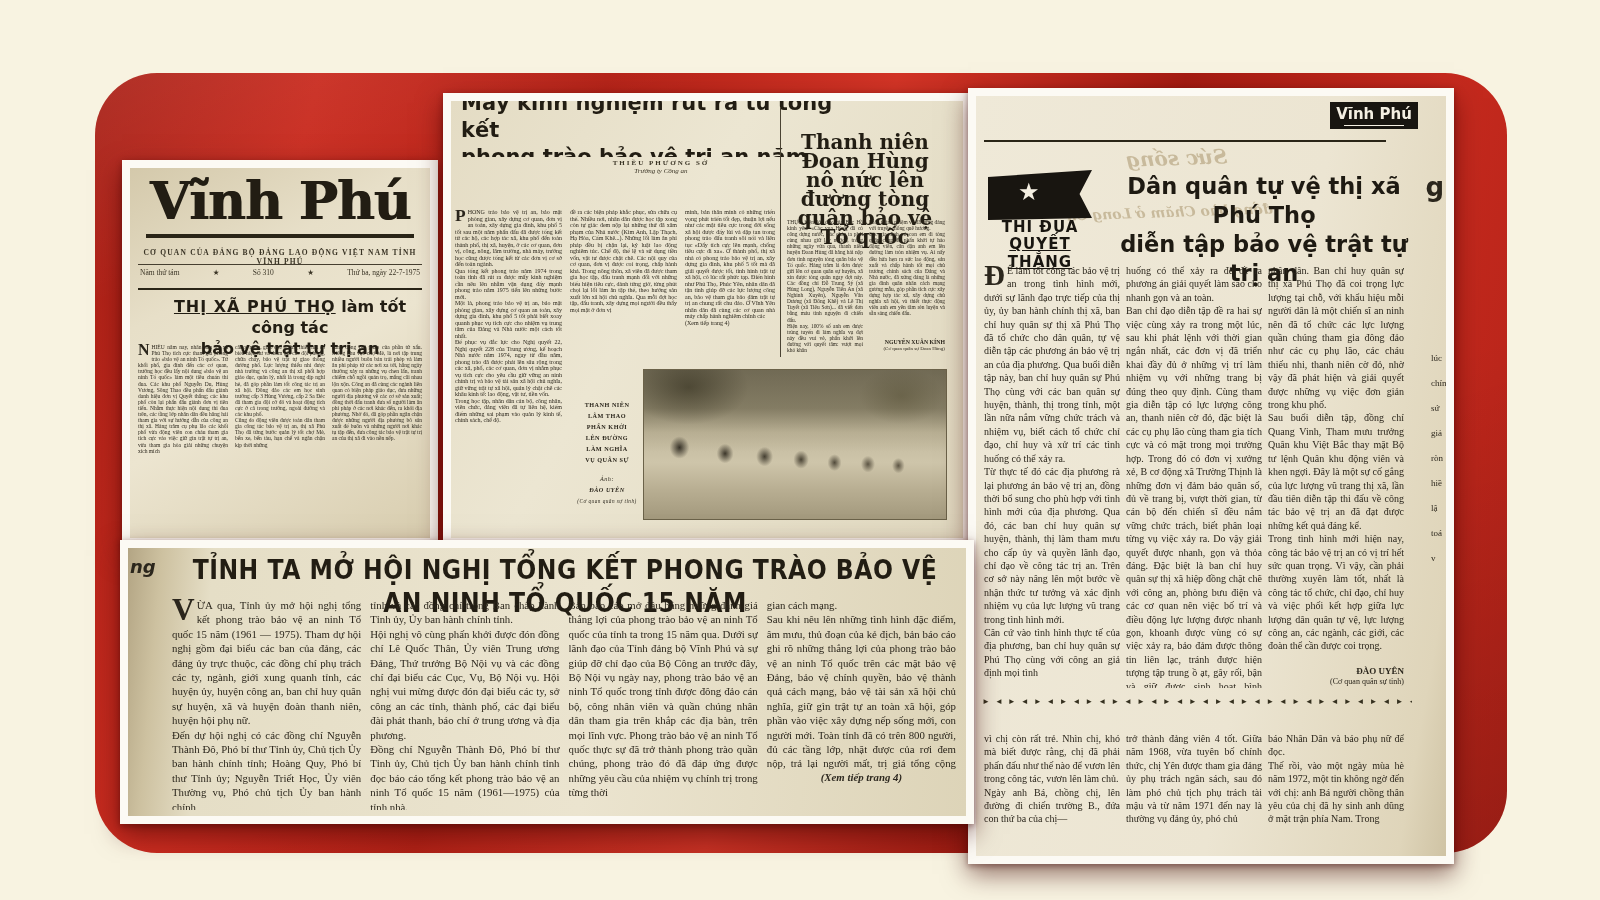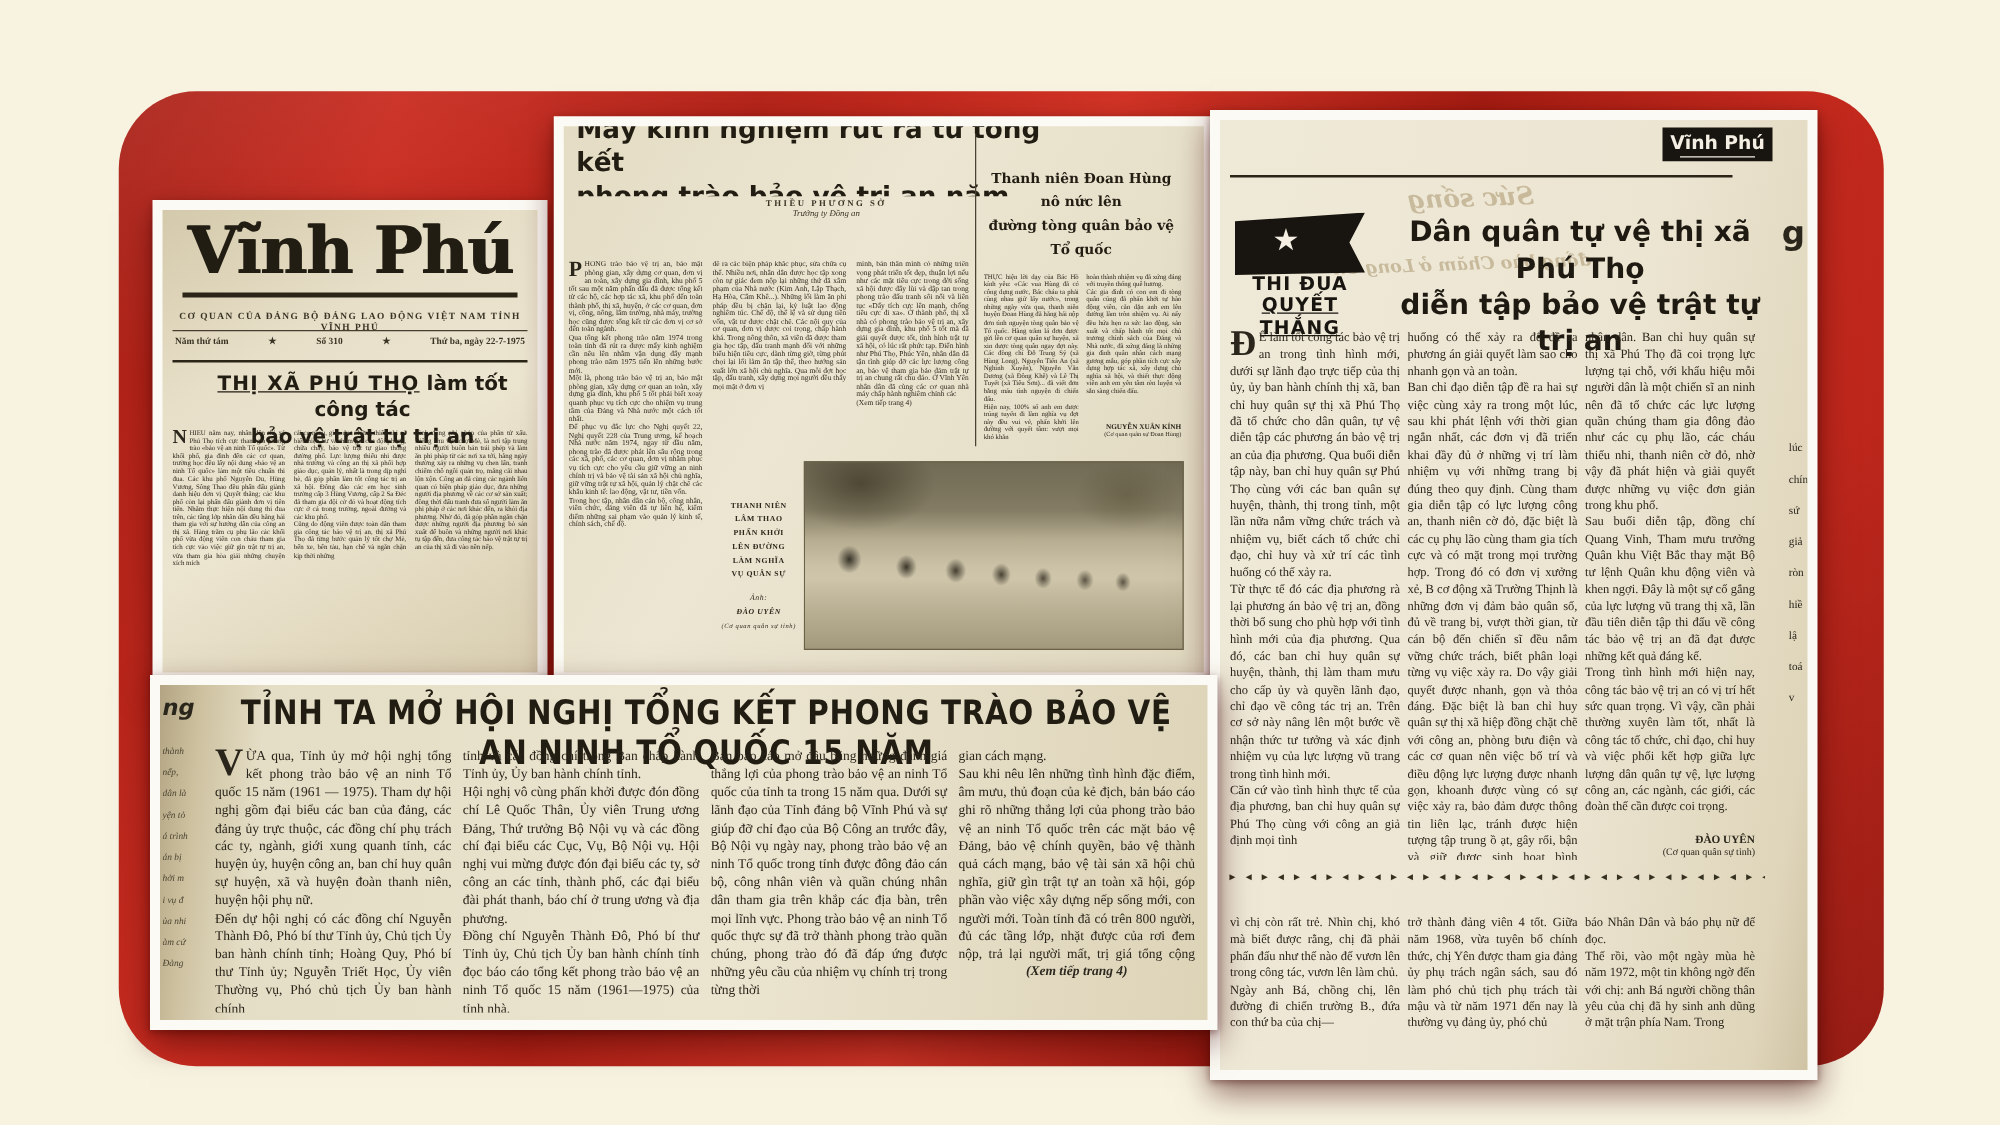--- a/index.html
+++ b/index.html
@@ -19,38 +19,38 @@
   .thickline{position:absolute;background:#2a2517;}
   
   #clip1{left:122px;top:160px;width:300px;height:370px;}
   #clip1 .paper{background:linear-gradient(150deg,#d4c9ab 0%,#e7dfc8 30%,#ece5d0 55%,#d8cdaf 100%);}
   .mast-title{position:absolute;left:0;right:0;top:2px;text-align:center;font-family:"DejaVu Serif",serif;
     font-weight:bold;font-size:52px;letter-spacing:-1px;color:#221d13;text-shadow:1px 0 #221d13;}
   .mast-bar{left:16px;right:16px;top:66px;height:4px;}
   .mast-sub{position:absolute;left:0;right:0;top:80px;text-align:center;font-size:7.5px;font-weight:bold;
     letter-spacing:1.2px;color:#3a3425;}
   .mast-info{position:absolute;left:10px;right:10px;top:100px;display:flex;justify-content:space-between;
-    align-items:center;font-size:7.5px;font-weight:bold;color:#3a3425;}
+    align-items:center;font-size:7.5px;font-weight:normal;color:#3a3425;}
   .mast-head{position:absolute;left:4px;right:4px;top:128px;text-align:center;font-family:"DejaVu Sans",sans-serif;
     font-weight:bold;font-size:16px;line-height:21px;color:#221d13;margin-left:20px;}
   .mast-head .lead{text-decoration:underline;letter-spacing:1px;}
   .mast-cols{position:absolute;left:8px;right:8px;top:176px;bottom:4px;display:flex;gap:7px;}
   .mast-col{flex:1;font-size:5.5px;line-height:6.1px;overflow:hidden;}
   
   #clip2{left:443px;top:93px;width:512px;height:437px;}
   #clip2 .paper{background:linear-gradient(120deg,#e4dcc4 0%,#ece6d2 40%,#e0d8bf 100%);}
   .exp-headwrap{position:absolute;left:10px;top:0;width:386px;height:56px;overflow:hidden;}
   .exp-head{margin-top:-11px;text-align:left;font-family:"DejaVu Sans",sans-serif;font-weight:bold;
     font-size:21px;line-height:27px;color:#221d13;}
   .exp-byline{position:absolute;left:120px;top:58px;width:180px;text-align:center;font-size:7px;color:#3a3425;}
   .exp-byline b{letter-spacing:2px;}
   .col-s{position:absolute;font-size:6px;line-height:6.5px;overflow:hidden;}
   .vrule{position:absolute;width:1px;background:#4a4333;}
   .youth-head{position:absolute;left:334px;top:32px;width:160px;text-align:center;font-family:"DejaVu Serif",serif;
-    font-weight:bold;font-size:11px;line-height:19px;color:#221d13;}
+    font-weight:bold;font-size:20px;line-height:19px;color:#221d13;}
   .youth-author{position:absolute;font-size:5.8px;text-align:right;color:#2b261c;}
   .photo{position:absolute;left:192px;top:268px;width:304px;height:151px;
     background:
       radial-gradient(14px 16px at 12% 52%, rgba(30,26,18,.85), transparent 70%),
       radial-gradient(12px 14px at 27% 56%, rgba(35,30,20,.85), transparent 70%),
       radial-gradient(12px 14px at 40% 58%, rgba(35,30,20,.8), transparent 70%),
       radial-gradient(11px 13px at 52% 60%, rgba(40,34,22,.8), transparent 70%),
       radial-gradient(10px 12px at 63% 62%, rgba(40,34,22,.75), transparent 70%),
       radial-gradient(10px 12px at 74% 63%, rgba(45,38,25,.7), transparent 70%),
       radial-gradient(9px 11px at 84% 64%, rgba(45,38,25,.7), transparent 70%),
@@ -135,21 +135,21 @@
   <div class="clip" id="clip2">
     <div class="paper">
       <div class="exp-headwrap">
         <div class="exp-head">
           <span>Mấy kinh nghiệm rút ra từ tổng kết</span><br>
           <span>phong trào bảo vệ trị an năm 1974</span>
         </div>
       </div>
       <div class="exp-byline">
         <b>THIỀU PHƯƠNG SỞ</b><br>
-        <i>Trưởng ty Đồng an</i>
+        <i>Trưởng ty Công an</i>
       </div>
       <div class="col-s np dc" style="left:4px;top:108px;width:107px;height:306px;">PHONG trào bảo vệ trị an, bảo mật phòng gian, xây dựng cơ quan, đơn vị an toàn, xây dựng gia đình, khu phố 5 tốt sau một năm phấn đấu đã được tổng kết từ các hộ, các hợp tác xã, khu phố đến toàn thành phố, thị xã, huyện, ở các cơ quan, đơn vị, công, nông, lâm trường, nhà máy, trường học cũng được tổng kết từ các đơn vị cơ sở đến toàn ngành.
 Qua tổng kết phong trào năm 1974 trong toàn tỉnh đã rút ra được mấy kinh nghiệm cần nêu lên nhằm vận dụng đẩy mạnh phong trào năm 1975 tiến lên những bước mới.
 Một là, phong trào bảo vệ trị an, bảo mật phòng gian, xây dựng cơ quan an toàn, xây dựng gia đình, khu phố 5 tốt phải biết xoay quanh phục vụ tích cực cho nhiệm vụ trung tâm của Đảng và Nhà nước một cách tốt nhất.
 Để phục vụ đắc lực cho Nghị quyết 22, Nghị quyết 228 của Trung ương, kế hoạch Nhà nước năm 1974, ngay từ đầu năm, phong trào đã được phát lên sâu rộng trong các xã, phố, các cơ quan, đơn vị nhằm phục vụ tích cực cho yêu cầu giữ vững an ninh chính trị và bảo vệ tài sản xã hội chủ nghĩa, giữ vững trật tự xã hội, quản lý chặt chẽ các khâu kinh tế: lao động, vật tư, tiền vốn.
 Trong học tập, nhân dân cán bộ, công nhân, viên chức, đảng viên đã tự liên hệ, kiểm điểm những sai phạm vào quản lý kinh tế, chính sách, chế độ.</div>
       <div class="col-s np" style="left:119px;top:108px;width:107px;height:152px;">đề ra các biện pháp khắc phục, sửa chữa cụ thể. Nhiều nơi, nhân dân được học tập xong còn tự giác đem nộp lại những thứ đã xâm phạm của Nhà nước (Kim Anh, Lập Thạch, Hạ Hòa, Cẩm Khê...). Những lối làm ăn phi pháp đều bị chặn lại, kỷ luật lao động nghiêm túc. Chế độ, thể lệ và sử dụng tiền vốn, vật tư được chặt chẽ. Các nội quy của cơ quan, đơn vị được coi trọng, chấp hành khá. Trong nông thôn, xã viên đã được tham gia học tập, đấu tranh mạnh đối với những biểu hiện tiêu cực, dành từng giờ, từng phút chọi lại lối làm ăn tập thể, theo hướng sản xuất lớn xã hội chủ nghĩa. Qua mỗi đợt học tập, đấu tranh, xây dựng mọi người đều thấy mọi mặt ở đơn vị</div>
       <div class="col-s np" style="left:234px;top:108px;width:90px;height:146px;">mình, bản thân mình có những triển vọng phát triển tốt đẹp, thuận lợi nếu như các mặt tiêu cực trong đời sống xã hội được đẩy lùi và dập tan trong phong trào đấu tranh sôi nổi và liên tục «Dấy tích cực lên mạnh, chống tiêu cực đi xa». Ở thành phố, thị xã nhà có phong trào bảo vệ trị an, xây dựng gia đình, khu phố 5 tốt mà đã giải quyết được tốt, tình hình trật tự xã hội, có lúc rất phức tạp. Điển hình như Phú Thọ, Phúc Yên, nhân dân đã tận tình giúp đỡ các lực lượng công an, bảo vệ tham gia bảo đảm trật tự trị an chung rất chu đáo. Ở Vĩnh Yên nhân dân đã cùng các cơ quan nhà máy chấp hành nghiêm chỉnh các
 (Xem tiếp trang 4)</div>
       <div class="vrule" style="left:329px;top:6px;height:250px;"></div>
@@ -224,31 +224,20 @@
 Ngày anh Bá, chồng chị, lên đường đi chiến trường B., đứa con thứ ba của chị—</div>
       <div class="col-m np" style="left:150px;top:636px;height:106px;">trở thành đảng viên 4 tốt. Giữa năm 1968, vừa tuyên bố chính thức, chị Yên được tham gia đảng ủy phụ trách ngân sách, sau đó làm phó chủ tịch phụ trách tài mậu và từ năm 1971 đến nay là thường vụ đảng ủy, phó chủ</div>
       <div class="col-m np" style="left:292px;top:636px;height:106px;">báo Nhân Dân và báo phụ nữ để đọc.
 Thế rồi, vào một ngày mùa hè năm 1972, một tin không ngờ đến với chị: anh Bá người chồng thân yêu của chị đã hy sinh anh dũng ở mặt trận phía Nam. Trong</div>
     </div>
   </div>
 
   <div class="clip" id="clip4">
     <div class="paper">
       <div class="conf-edge">ng</div>
-      <div class="conf-frags np" style="text-align:left;">thành
-nếp,
-dân là
-yện tỏ
-á trình
-án bị
-hởi m
-i vụ đ
-ủa nhi
-àm cứ
-Đảng</div>
       <div class="conf-head">TỈNH TA MỞ HỘI NGHỊ TỔNG KẾT PHONG TRÀO BẢO VỆ AN NINH TỔ QUỐC 15 NĂM</div>
       <div class="conf-cols">
         <div class="conf-col np dc">VỪA qua, Tỉnh ủy mở hội nghị tổng kết phong trào bảo vệ an ninh Tổ quốc 15 năm (1961 — 1975). Tham dự hội nghị gồm đại biểu các ban của đảng, các đảng ủy trực thuộc, các đồng chí phụ trách các ty, ngành, giới xung quanh tỉnh, các huyện ủy, huyện công an, ban chỉ huy quân sự huyện, xã và huyện đoàn thanh niên, huyện hội phụ nữ.
 Đến dự hội nghị có các đồng chí Nguyễn Thành Đô, Phó bí thư Tỉnh ủy, Chủ tịch Ủy ban hành chính tỉnh; Hoàng Quy, Phó bí thư Tỉnh ủy; Nguyễn Triết Học, Ủy viên Thường vụ, Phó chủ tịch Ủy ban hành chính</div>
         <div class="conf-col np">tỉnh và các đồng chí trong Ban chấp hành Tỉnh ủy, Ủy ban hành chính tỉnh.
 Hội nghị vô cùng phấn khởi được đón đồng chí Lê Quốc Thân, Ủy viên Trung ương Đảng, Thứ trưởng Bộ Nội vụ và các đồng chí đại biểu các Cục, Vụ, Bộ Nội vụ. Hội nghị vui mừng được đón đại biểu các ty, sở công an các tỉnh, thành phố, các đại biểu đài phát thanh, báo chí ở trung ương và địa phương.
 Đồng chí Nguyễn Thành Đô, Phó bí thư Tỉnh ủy, Chủ tịch Ủy ban hành chính tỉnh đọc báo cáo tổng kết phong trào bảo vệ an ninh Tổ quốc 15 năm (1961—1975) của tỉnh nhà.</div>
         <div class="conf-col np">Bản báo cáo mở đầu bằng những đánh giá thắng lợi của phong trào bảo vệ an ninh Tổ quốc của tỉnh ta trong 15 năm qua. Dưới sự lãnh đạo của Tỉnh đảng bộ Vĩnh Phú và sự giúp đỡ chỉ đạo của Bộ Công an trước đây, Bộ Nội vụ ngày nay, phong trào bảo vệ an ninh Tổ quốc trong tỉnh được đông đảo cán bộ, công nhân viên và quần chúng nhân dân tham gia trên khắp các địa bàn, trên mọi lĩnh vực. Phong trào bảo vệ an ninh Tổ quốc thực sự đã trở thành phong trào quần chúng, phong trào đó đã đáp ứng được những yêu cầu của nhiệm vụ chính trị trong từng thời</div>
         <div class="conf-col">
           <div class="np" style="height:172px;overflow:hidden;font-size:10.8px;line-height:14.4px;">gian cách mạng.

